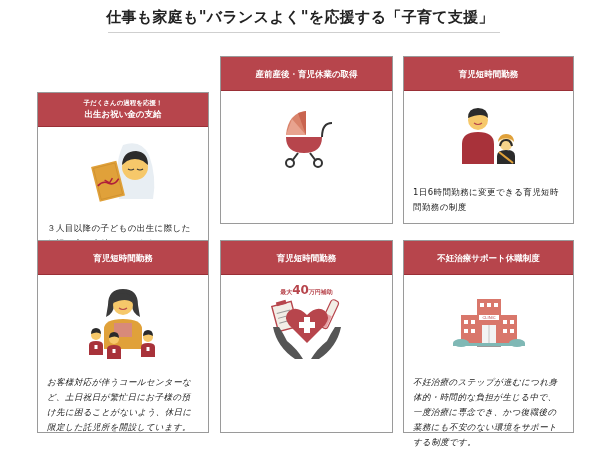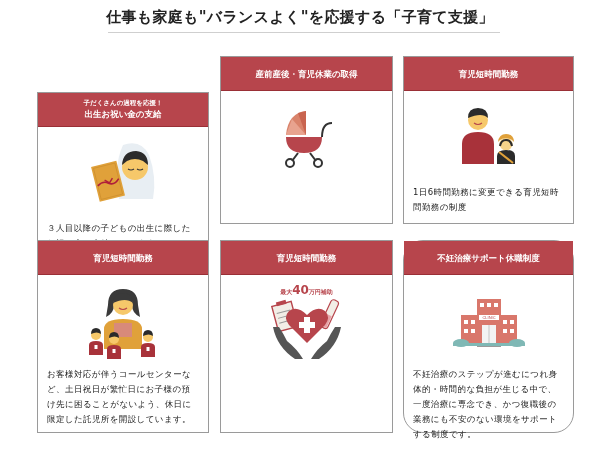--- a/index.html
+++ b/index.html
@@ -27,26 +27,26 @@
   .card-illus { height: 80px; display: flex; align-items: center; justify-content: center; }
   .card-body { padding: 0 9px; font-size: 8.5px; line-height: 15px; color: #222; letter-spacing: 0.4px; }
   .card-note { padding: 4px 9px 0; font-size: 6.5px; color: #333; }
   .card-note .mark { color: #999; margin-right: 2px; }
 
   #c1 { left: 37px;  top: 56px;  width: 172px; height: 168px; margin-top: 36px; }
   #c2 { left: 220px; top: 56px;  width: 173px; height: 168px; }
   #c3 { left: 403px; top: 56px;  width: 171px; height: 168px; }
   #c4 { left: 37px;  top: 240px; width: 172px; height: 193px; }
   #c5 { left: 220px; top: 240px; width: 173px; height: 193px; }
-  #c6 { left: 403px; top: 240px; width: 171px; height: 193px; border-radius: 20px; }
+  #c6 { left: 403px; top: 240px; width: 171px; height: 193px; }
 
   #c1 .card-illus, #c2 .card-illus, #c3 .card-illus { height: 82px; margin-top: 4px; }
   #c4 .card-illus, #c5 .card-illus, #c6 .card-illus { height: 88px; margin-top: 4px; }
   #c1 .card-body, #c2 .card-body, #c3 .card-body { margin-top: 8px; }
-  #c4 .card-body, #c5 .card-body, #c6 .card-body { margin-top: 0px; }
+  #c4 .card-body, #c5 .card-body, #c6 .card-body { margin-top: 8px; font-style: italic; }
 
   .badge-text { font-size: 6px; font-weight: bold; color: #b7454c; text-align: center; }
   .badge-text .big { font-size: 12px; }
 </style>
 </head>
 <body>
 
 <div class="page-title">仕事も家庭も"バランスよく"を応援する「子育て支援」</div>
 <div class="title-rule"></div>
 

